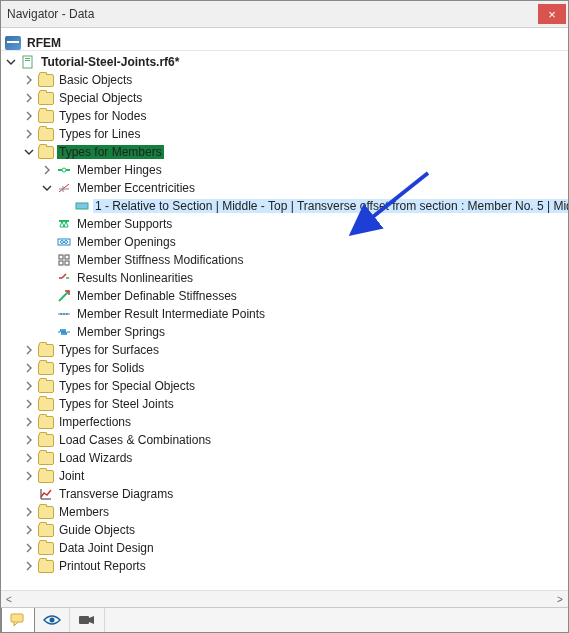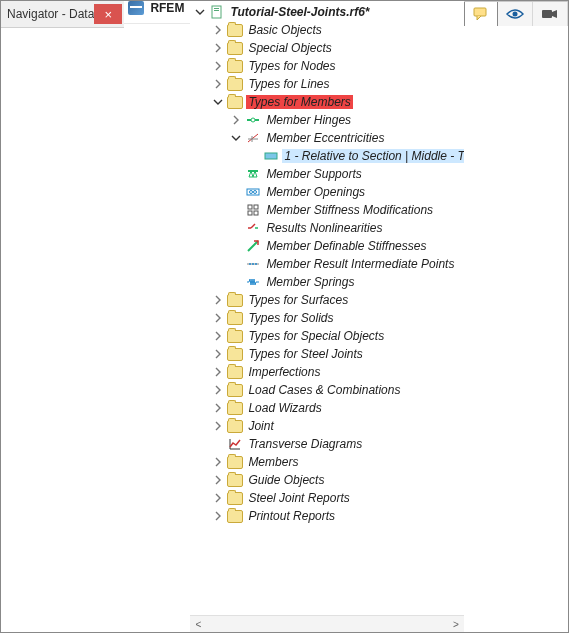--- a/index.html
+++ b/index.html
@@ -10,21 +10,21 @@
     color: #222;
     background: #fff;
     height: 100%;
   }
   .window {
     width: 569px;
     height: 633px;
     box-sizing: border-box;
     border: 1px solid #888;
     display: flex;
-    flex-direction: row;
+    flex-direction: column;
     background: #fff;
   }
   
   .titlebar {
     height: 26px;
     background: #f0f0f0;
     display: flex;
     align-items: center;
     padding: 0 0 0 6px;
     border-bottom: 1px solid #d0d0d0;
@@ -45,21 +45,21 @@
     justify-content: center;
     font-size: 13px;
     line-height: 1;
     margin-right: 2px;
     cursor: pointer;
   }
   
   .appheader {
     height: 22px;
     display: flex;
-    align-items: flex-start;
+    align-items: flex-end;
     padding: 0 4px;
     gap: 4px;
     flex: 0 0 auto;
     border-bottom: 1px solid #e8e8e8;
   }
   .app-icon {
     width: 16px;
     height: 14px;
     background: linear-gradient(135deg,#3a6ea5 0%, #5b9bd5 100%);
     border-radius: 2px;
@@ -100,21 +100,20 @@
   li.treerow {
     white-space: nowrap;
   }
   .row {
     display: flex;
     align-items: center;
     height: 18px;
     gap: 3px;
     position: relative;
     padding-left: 0;
-    font-style: italic;
   }
   .tw {
     width: 12px;
     height: 12px;
     display: inline-flex;
     align-items: center;
     justify-content: center;
     color: #555;
     flex: 0 0 auto;
     cursor: pointer;
@@ -146,21 +145,21 @@
     height: 2px;
     background: #f7e59a;
     border: 1px solid #caa93a;
     border-bottom: none;
     border-radius: 2px 2px 0 0;
   }
   .label {
     padding: 0 2px;
   }
   .label.highlight {
-    background: #ef4444;
+    background: #15803d;
   }
   .label.selected {
     background: #cde8ff;
   }
   
   .leaf-ico svg { display:block; }
 
   
   .hscroll-row {
     height: 16px;
@@ -641,21 +640,21 @@
             <li class="treerow">
                 <div class="row">
               <span class="tw">
                     <svg width="10" height="10" viewBox="0 0 10 10">
                       <path d="M3 1 L7 5 L3 9" fill="none" stroke="#777" stroke-width="1.4"></path>
                     </svg>
                   </span>
               <span class="ico">
                     <span class="folder"></span>
                   </span>
-              <span class="label">Steel Joint Reports</span>
+              <span class="label">Data Joint Design</span>
             </div>
               </li>
 
             <li class="treerow">
                 <div class="row">
               <span class="tw">
                     <svg width="10" height="10" viewBox="0 0 10 10">
                       <path d="M3 1 L7 5 L3 9" fill="none" stroke="#777" stroke-width="1.4"></path>
                     </svg>
                   </span>

